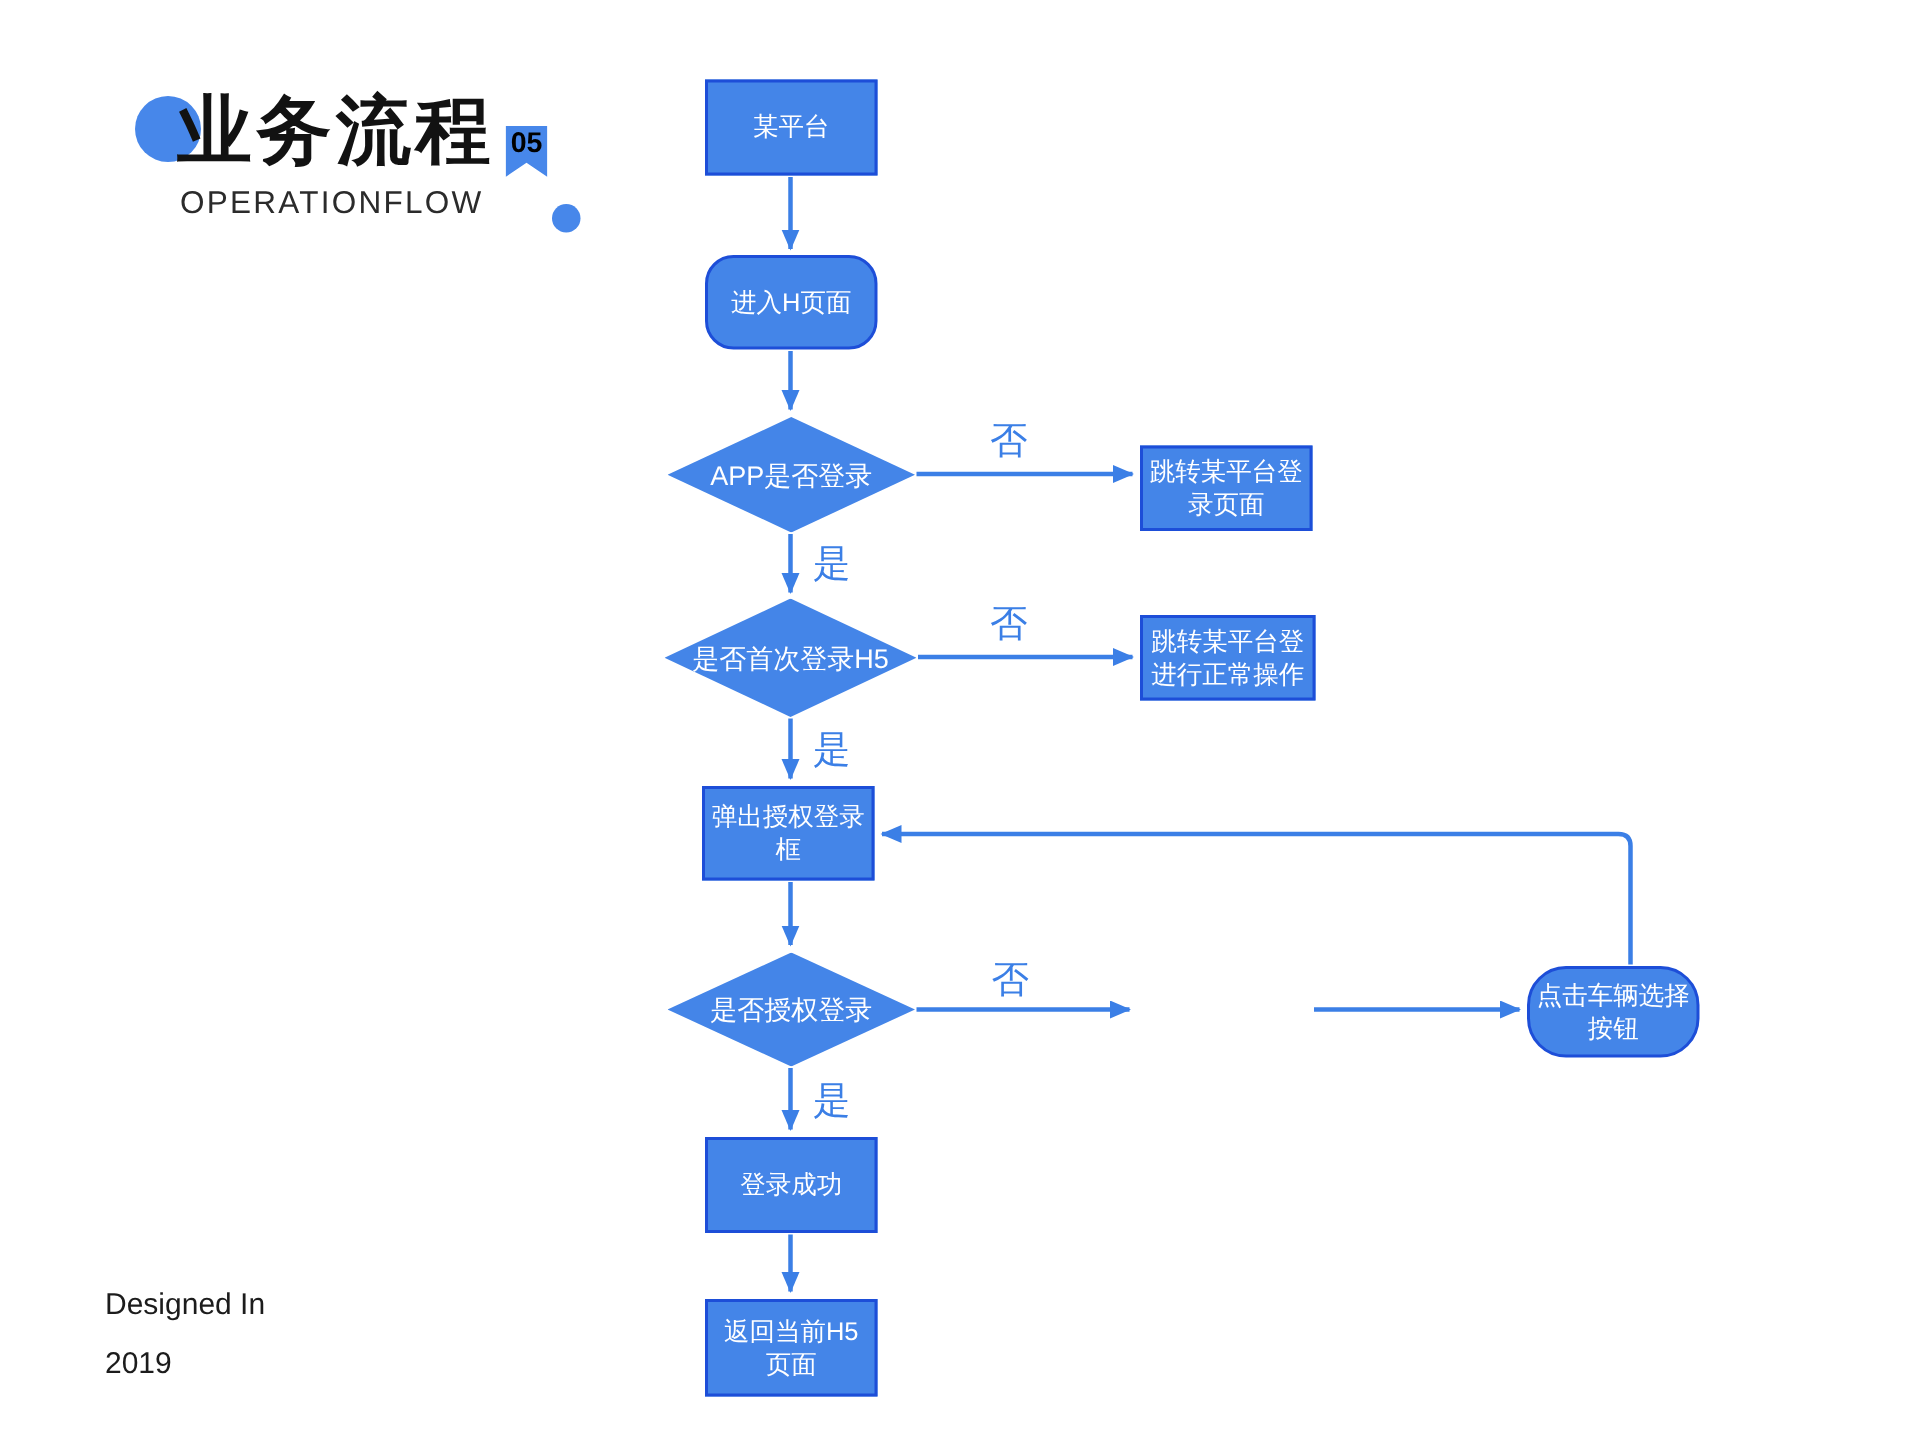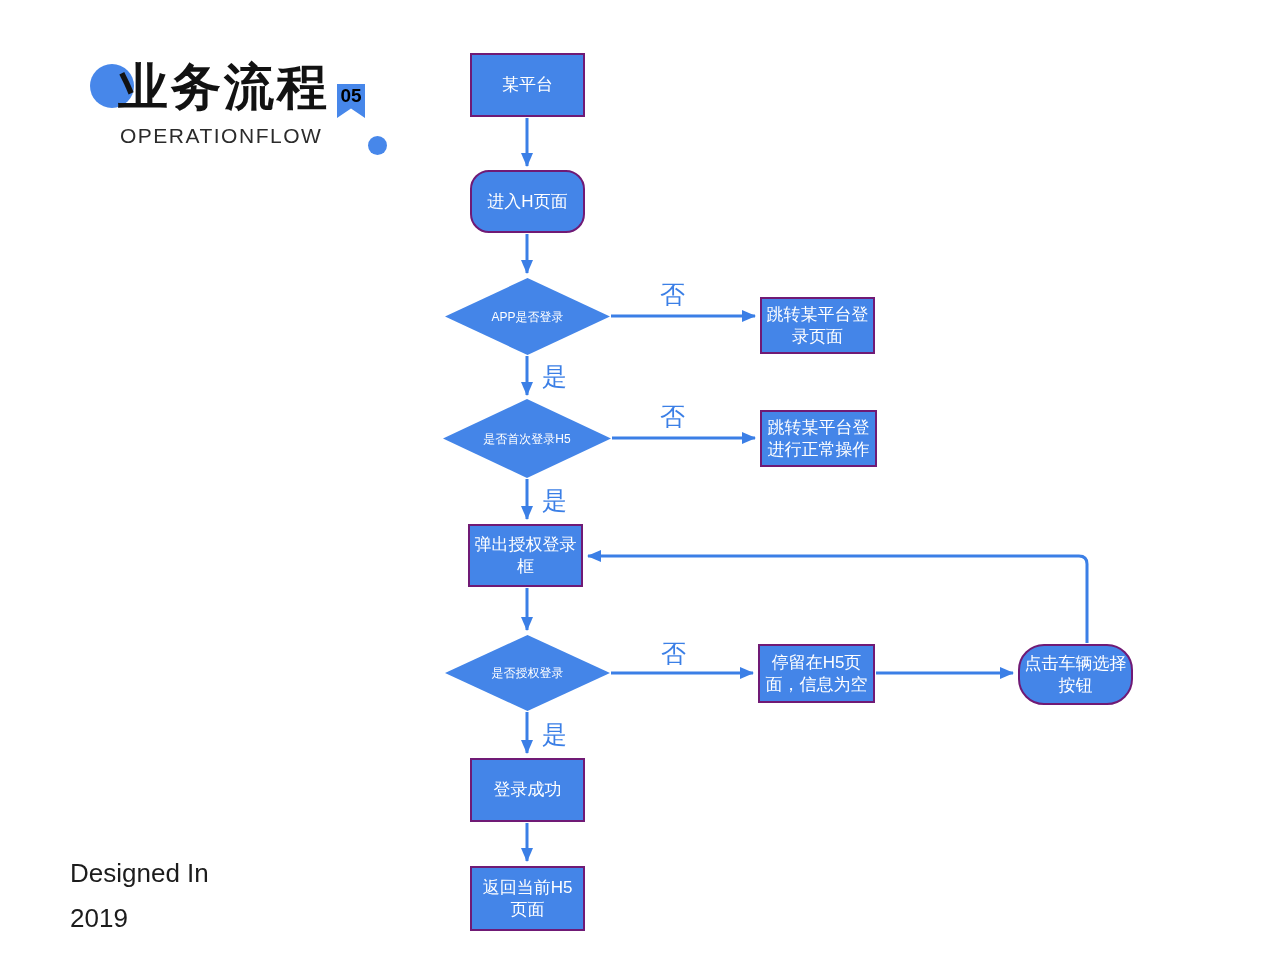--- a/index.html
+++ b/index.html
@@ -45,26 +45,26 @@
   
   .node {
     position: absolute; z-index: 3;
     display: flex; flex-direction: column;
     align-items: center; justify-content: center;
     color: #ffffff; text-align: center;
     font-size: 17px; line-height: 22px;
   }
   .rect-node {
     background: #4485e8;
-    border: 2px solid #701a75;
+    border: 2px solid #1d4ed8;
   }
   .diamond-node {
     background: #4485e8;
     clip-path: polygon(50% 0, 100% 50%, 50% 100%, 0 50%);
-    font-size: 12px;
+    font-size: 18px;
   }
 
   
   .n-start   { left: 470px; top: 53px;  width: 115px; height: 64px; }
   .n-enter   { left: 470px; top: 170px; width: 115px; height: 63px; border-radius: 19px; }
   .n-appq    { left: 445px; top: 278px; width: 165px; height: 77px; }
   .n-jump    { left: 760px; top: 297px; width: 115px; height: 57px; }
   .n-firstq  { left: 443px; top: 399px; width: 168px; height: 79px; }
   .n-direct  { left: 760px; top: 410px; width: 117px; height: 57px; }
   .n-popup   { left: 468px; top: 524px; width: 115px; height: 63px; }
@@ -86,21 +86,21 @@
   .l-no3  { left: 661px; top: 641px; }
   .l-yes3 { left: 542px; top: 722px; }
 
   .connector-layer {
     position: absolute; left: 0; top: 0; z-index: 2;
   }
 
   
   .footer-credit {
     position: absolute; left: 70px; top: 860px;
-    font-size: 26px; color: #1c1c1c; line-height: 1;
+    font-size: 20px; color: #1c1c1c; line-height: 1;
   }
   .footer-credit .line { margin-bottom: 19px; }
 </style>
 </head>
 <body>
 
 <div class="canvas">
 
   <div class="big-circle"></div>
   <h1 class="page-title">业务流程</h1>
@@ -163,24 +163,20 @@
 
   <div class="node rect-node n-popup">
     <div>弹出授权登录</div>
     <div>框</div>
   </div>
 
   <div class="node diamond-node n-authq">
     <div>是否授权登录</div>
   </div>
 
-  <div class="node rect-node n-stay">
-    <div>停留在H5页</div>
-    <div>面，信息为空</div>
-  </div>
 
   <div class="node rect-node n-click">
     <div>点击车辆选择</div>
     <div>按钮</div>
   </div>
 
   <div class="node rect-node n-success">
     <div>登录成功</div>
   </div>
 

